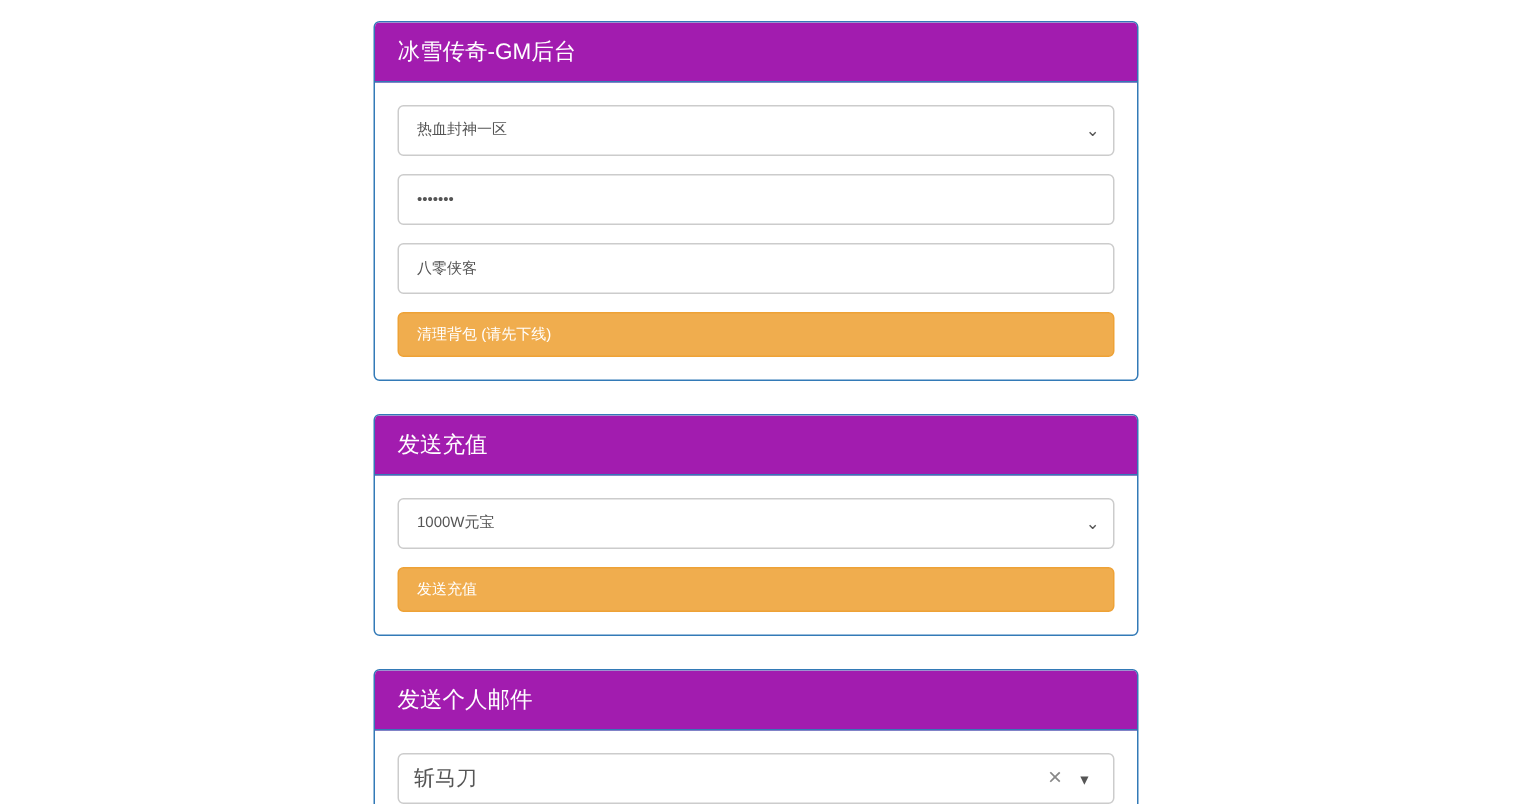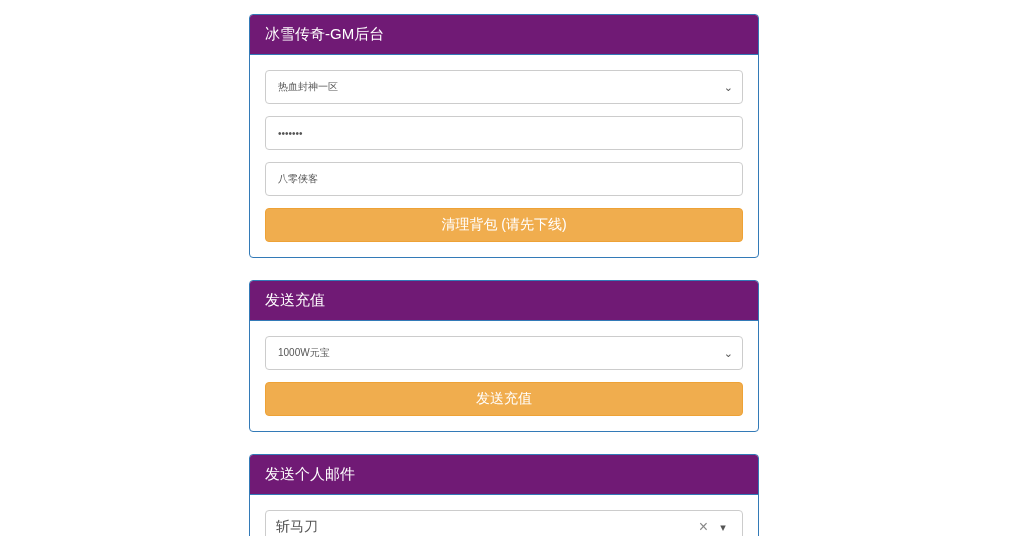--- a/index.html
+++ b/index.html
@@ -41,21 +41,21 @@
   }
 
   .panel {
     border: 1px solid #337ab7;
     border-radius: 4px;
     background: #fff;
     margin-bottom: 22px;
     overflow: hidden;
   }
   .panel-heading {
-    background: #701a75;
+    background: #a21caf;
     color: #fff;
     padding: 10px 15px;
     font-size: 15px;
     border-bottom: 1px solid #337ab7;
   }
   .panel-body {
     padding: 15px;
   }
 
   .form-control, .select-control, .input-text, .input-number {
@@ -86,26 +86,26 @@
     right: 10px;
     top: 50%;
     transform: translateY(-50%);
     font-size: 11px;
     color: #555;
     pointer-events: none;
   }
 
   .btn {
     display: inline-block;
-    text-align: center;
+    text-align: left;
     vertical-align: middle;
     cursor: pointer;
     border: 1px solid transparent;
     padding: 7px 12px;
-    font-size: 14px;
+    font-size: 10px;
     border-radius: 4px;
     color: #fff;
     user-select: none;
   }
   .btn-warning { background: #f0ad4e; border-color: #eea236; }
   .btn-danger  { background: #d9534f; border-color: #d43f3a; }
   .btn-block   { display: block; width: 100%; }
 
   .btn-row {
     display: flex;

